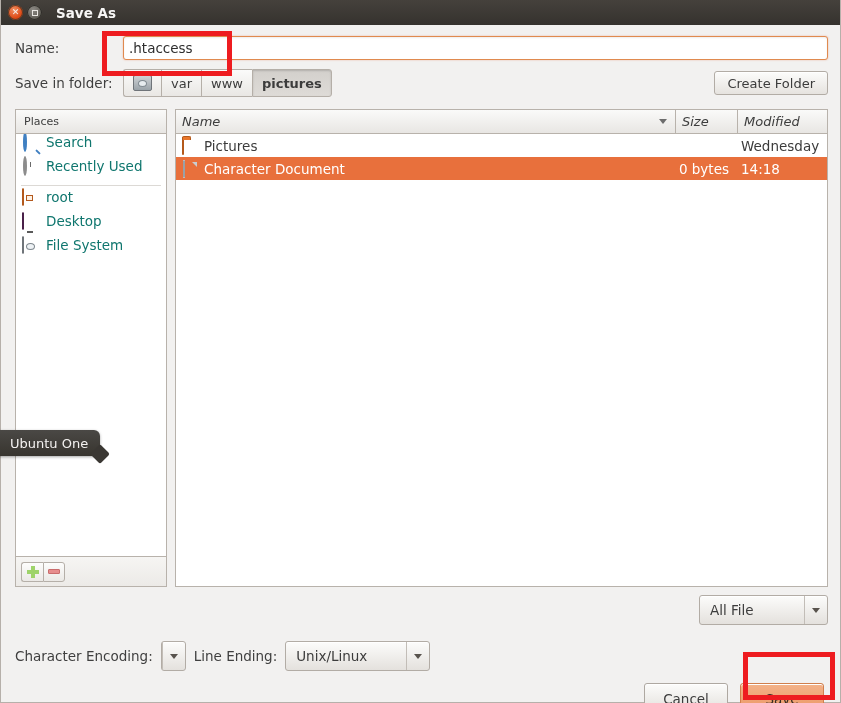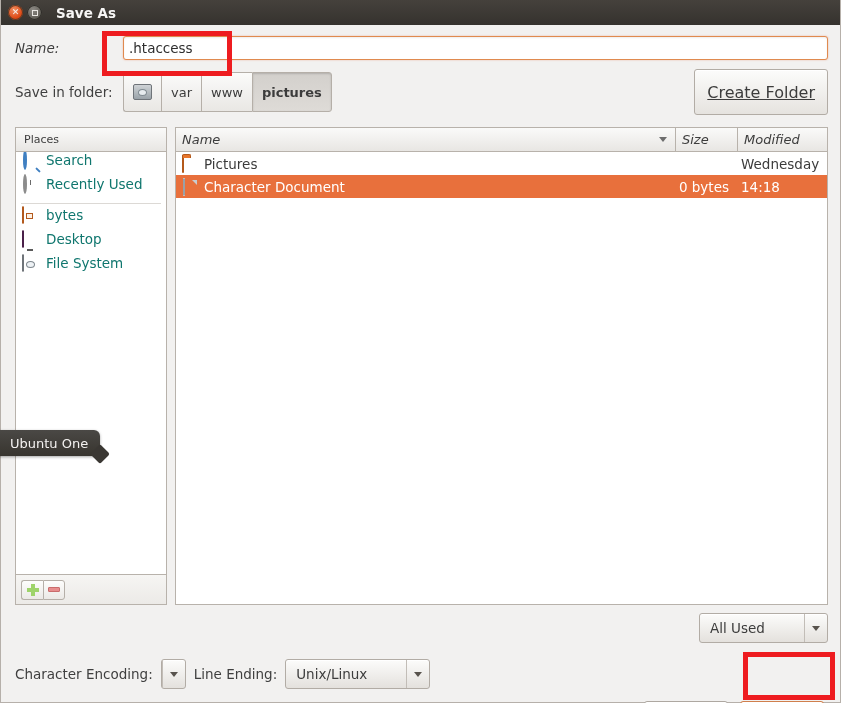--- a/index.html
+++ b/index.html
@@ -67,21 +67,21 @@
 
   
   .row-name {
     display: flex;
     align-items: center;
     padding: 10px 12px 0 14px;
     height: 36px;
     box-sizing: border-box;
   }
   .lbl { font-size: 13.5px; color: #3f3f3f; }
-  .name-label { width: 100px; font-style: italic; }
+  .name-label { width: 100px; }
   .name-input {
     flex: 1;
     height: 24px;
     margin-left: 8px;
     margin-right: 0px;
     border: 1px solid #e08a4f;
     border-radius: 3px;
     background: #ffffff;
     box-shadow: inset 0 1px 2px rgba(0,0,0,0.07), 0 0 2px rgba(221,72,20,0.35);
     font-family: inherit;
@@ -96,21 +96,21 @@
     display: flex;
     align-items: center;
     padding: 8px 12px 0 14px;
     box-sizing: border-box;
   }
   .folder-label { width: 100px; }
   .pathbar {
     display: flex;
     align-items: stretch;
     margin-left: 8px;
-    height: 40px;
+    height: 28px;
   }
   .pathbtn {
     display: flex; align-items: center; justify-content: center;
     min-width: 34px;
     padding: 0 9px;
     font-size: 13px;
     color: #3c3c3c;
     background: linear-gradient(to bottom, #fbfbfa, #e9e7e4);
     border: 1px solid #b5afa8;
     border-right-width: 0;
@@ -135,31 +135,30 @@
     content: "";
     position: absolute;
     left: 4px; top: 4px;
     width: 7px; height: 5px;
     border-radius: 50%;
     background: #e7ecef;
     border: 1px solid #808a91;
   }
   .create-folder {
     margin-left: auto;
-    height: 46px;
+    height: 24px;
     padding: 0 12px;
     font-family: inherit;
-    font-size: 16px;
+    font-size: 13px;
     color: #3c3c3c;
     background: linear-gradient(to bottom, #fcfcfb, #e6e3df);
     border: 1px solid #b2aca5;
     border-radius: 3px;
     box-shadow: inset 0 1px 0 #ffffff;
     cursor: pointer;
-    text-decoration: underline;
   }
 
   
   .panes {
     display: flex;
     margin: 12px 12px 0 14px;
     height: 478px;
   }
   .sidebar {
     width: 152px;
@@ -567,21 +566,21 @@
           <span class="ico"><span class="ico-search"></span></span>
           <span>Search</span>
         </div>
         <div class="place">
           <span class="ico"><span class="ico-clock"></span></span>
           <span>Recently Used</span>
         </div>
         <div class="sep-line"></div>
         <div class="place">
           <span class="ico"><span class="ico-home"></span></span>
-          <span>bytes</span>
+          <span>root</span>
         </div>
         <div class="place">
           <span class="ico"><span class="ico-monitor"></span></span>
           <span>Desktop</span>
         </div>
         <div class="place">
           <span class="ico"><span class="ico-hdd"></span></span>
           <span>File System</span>
         </div>
       </div>
@@ -620,21 +619,21 @@
           </span>
           <span class="fr-size">0 bytes</span>
           <span class="fr-mod">14:18</span>
         </div>
       </div>
     </div>
   </div>
 
   <div class="filter-row">
     <div class="combo combo-allfiles">
-      <span class="val">All Used</span>
+      <span class="val">All File</span>
       <span class="arrowbox">
           <span class="arrow"></span>
         </span>
     </div>
   </div>
 
   <div class="enc-row">
     <span class="lbl">Character Encoding:</span>
     <div class="combo combo-enc">
       <span class="arrowbox">

